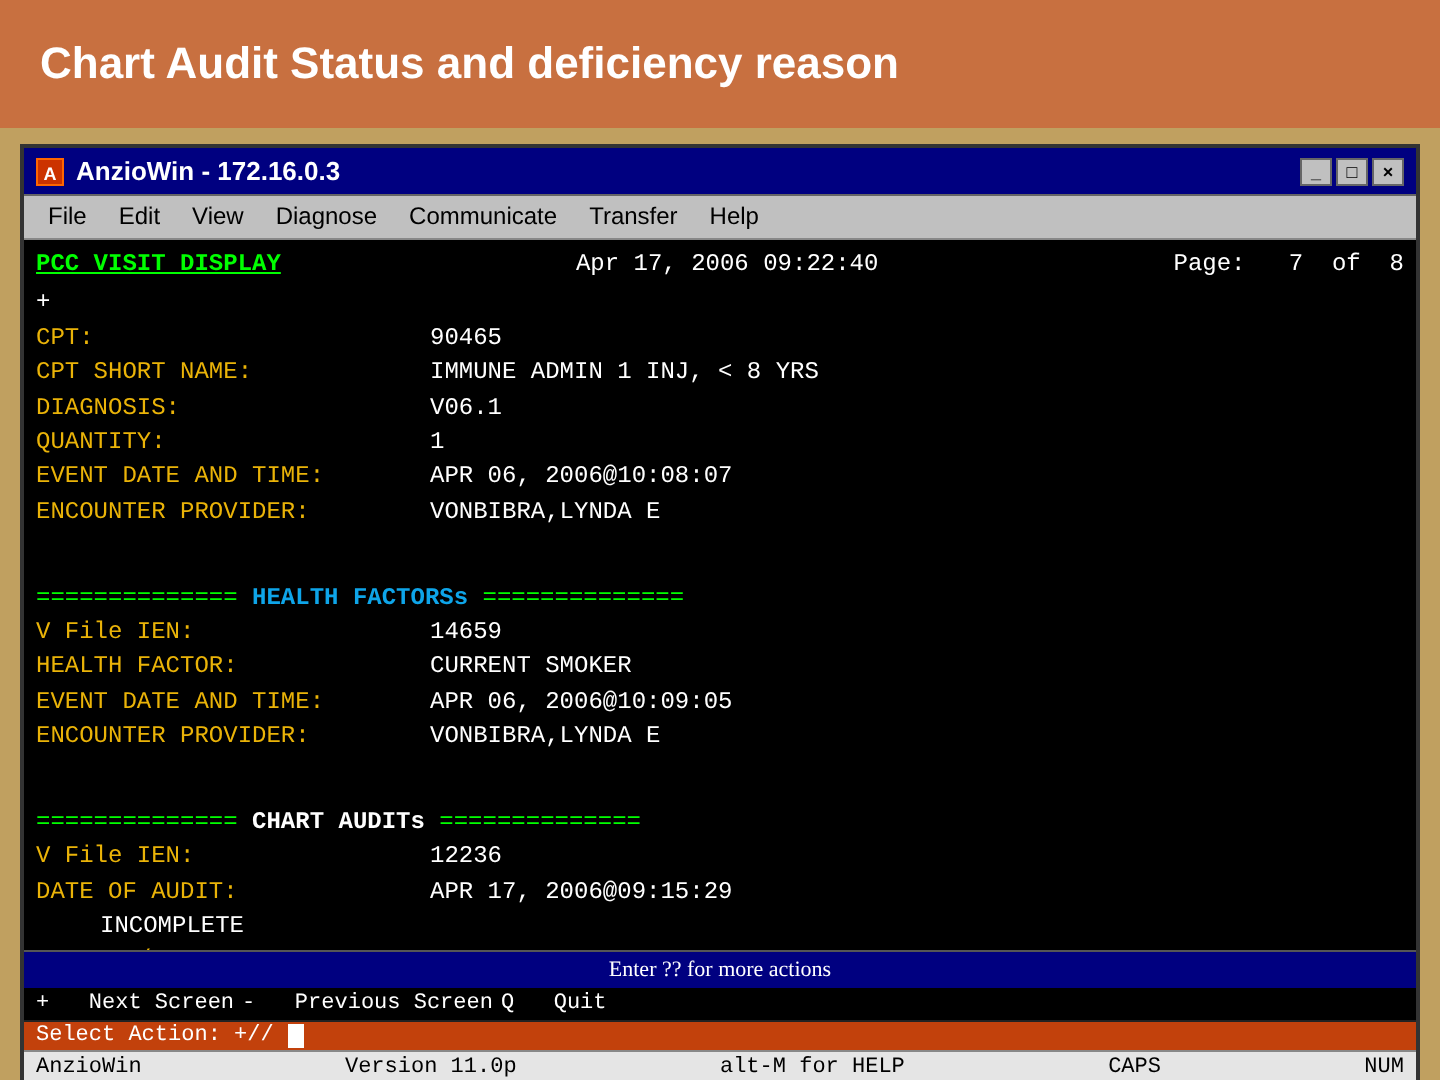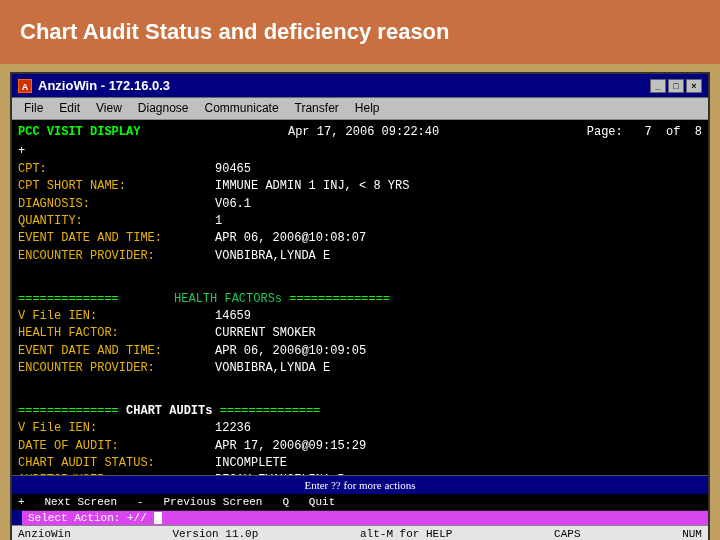--- a/index.html
+++ b/index.html
@@ -112,30 +112,30 @@
     .header-line {
       display: flex;
       justify-content: space-between;
       color: #ffffff;
       margin-bottom: 2px;
     }
 
     .pcc-label {
       color: #00ff00;
       font-weight: bold;
+      text-decoration: underline;
     }
 
     .section-divider {
       color: #00ff00;
     }
 
     .health-label {
-      color: #22c55e;
-      font-weight: normal;
-      margin-left: 48px;
+      color: #0ea5e9;
+      font-weight: bold;
     }
 
     .chart-label {
       color: #ffffff;
       font-weight: bold;
     }
 
     .action-bar {
       background: #000080;
       color: #ffffff;
@@ -146,21 +146,21 @@
       border-top: 1px solid #555;
     }
 
     .nav-bar {
       background: #000000;
       color: #ffffff;
       font-family: 'Courier New', Courier, monospace;
       font-size: 11px;
       padding: 2px 6px;
       display: flex;
-      gap: 20px;
+      gap: 4px;
     }
 
     .status-bar {
       background: #e5e5e5;
       color: #000000;
       font-family: 'Courier New', Courier, monospace;
       font-size: 11px;
       padding: 2px 6px;
       display: flex;
       justify-content: space-between;
@@ -294,42 +294,41 @@
       </div>
       <div class="data-row">
         <span class="data-label">V File IEN:</span>
         <span class="data-value">12236</span>
       </div>
       <div class="data-row">
         <span class="data-label">DATE OF AUDIT:</span>
         <span class="data-value">APR 17, 2006@09:15:29</span>
       </div>
       <div class="data-row">
-        <span class="data-label">CHART AUDIT STATUS:</span>
         <span class="data-value">INCOMPLETE</span>
       </div>
       <div class="data-row">
         <span class="data-label">AUDITOR/USER:</span>
         <span class="data-value">BEGAY,EVANGELINA R</span>
       </div>
     </div>
 
   </div>
 
   <div class="action-bar">
     <span>Enter ?? for more actions</span>
   </div>
 
   <div class="nav-bar">
     <span>+&nbsp;&nbsp;&nbsp;Next Screen</span>
     <span>-&nbsp;&nbsp;&nbsp;Previous Screen</span>
     <span>Q&nbsp;&nbsp;&nbsp;Quit</span>
   </div>
 
-  <div style="background:#d946ef; color:#ffffff; font-family:'Courier New',Courier,monospace; font-size:11px; padding:1px 6px; border-top:1px solid #222;margin-left:10px;">
+  <div style="background:#c2410c; color:#ffffff; font-family:'Courier New',Courier,monospace; font-size:11px; padding:1px 6px; border-top:1px solid #222;">
     <span>Select Action: +//</span>
     <span style="border-left:8px solid #fff; margin-left:1px;">&nbsp;</span>
   </div>
 
   <div class="status-bar">
     <span>AnzioWin</span>
     <span>Version 11.0p</span>
     <span>alt-M for HELP</span>
     <span>CAPS</span>
     <span>NUM</span>

